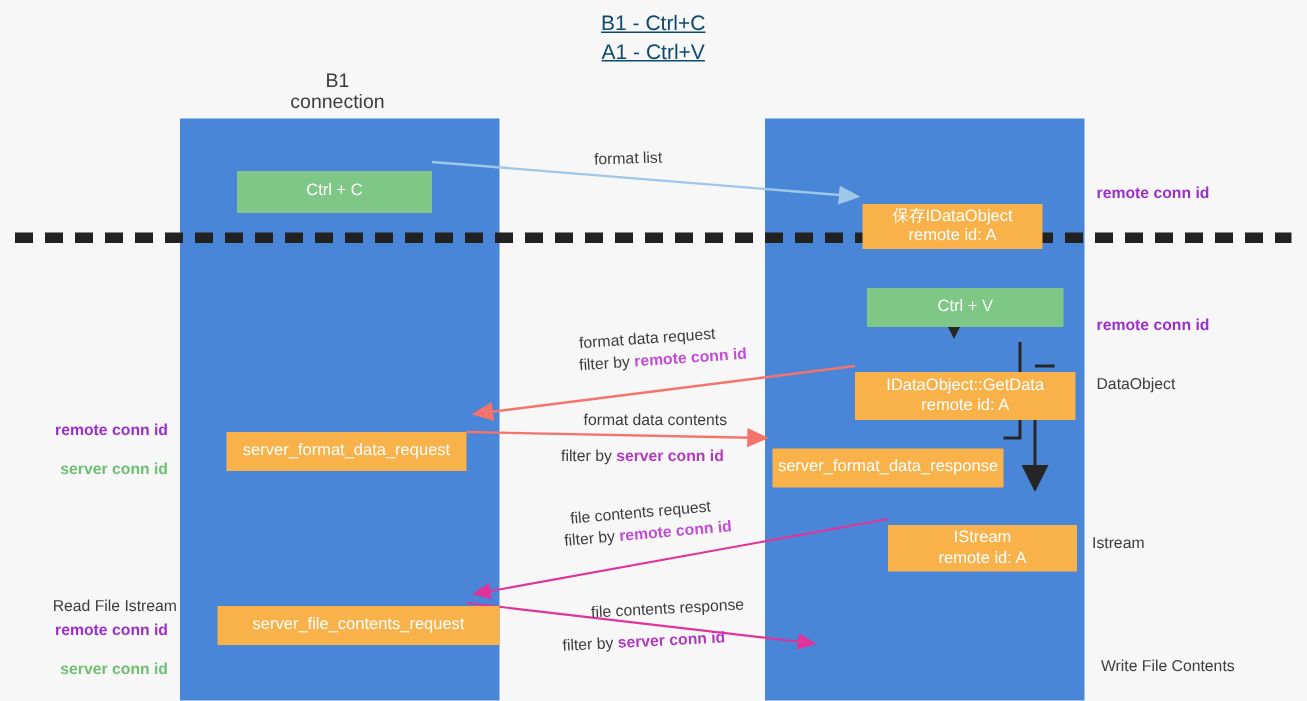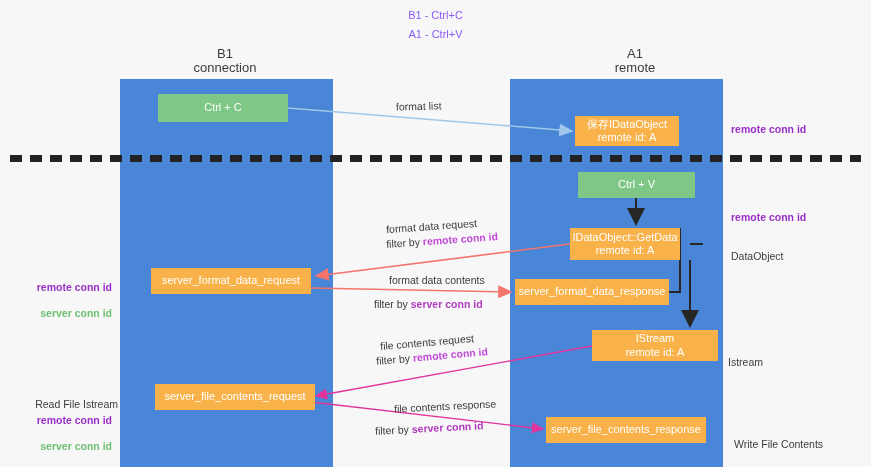--- a/index.html
+++ b/index.html
@@ -14,24 +14,25 @@
     font-family: "Liberation Sans", sans-serif;
     color: #3c3c3c;
   }
   #canvas { position: absolute; inset: 0; }
 
   
   .title {
     position: absolute;
     left: 0; right: 0; top: 6px;
     text-align: center;
-    font-size: 11px;
+    font-size: 14px;
     line-height: 19px;
-    color: #8b5cf6;
-    white-space: pre-line;
+    color: #0c4a6e;
+    white-space: pre-line;
+    text-decoration: underline;
   }
 
   
   .col-header {
     position: absolute;
     text-align: center;
     font-size: 13px;
     line-height: 13.5px;
     color: #3c3c3c;
     white-space: pre-line;
@@ -63,32 +64,33 @@
     display: flex;
     flex-direction: column;
     align-items: center;
     justify-content: center;
     color: #ffffff;
     font-size: 11px;
     line-height: 13.5px;
     text-align: center;
     white-space: pre-line;
     z-index: 4;
+    margin-top: 20px;
   }
   .node.green  { background: #7ec786; }
   .node.orange { background: #f9b24a; }
 
   #node-ctrlc   { left: 158px; top: 94px;  width: 130px; height: 28px; }
-  #node-idata   { left: 575px; top: 116px; width: 104px; height: 30px; }
-  #node-ctrlv   { left: 578px; top: 172px; width: 117px; height: 26px; }
-  #node-getdata { left: 570px; top: 228px; width: 110px; height: 32px; }
+  #node-idata   { left: 575px; top: 116px; width: 120px; height: 30px; }
+  #node-ctrlv   { left: 578px; top: 172px; width: 131px; height: 26px; }
+  #node-getdata { left: 570px; top: 228px; width: 147px; height: 32px; }
   #node-sfdreq  { left: 151px; top: 268px; width: 160px; height: 26px; }
   #node-sfdresp { left: 515px; top: 279px; width: 154px; height: 26px; }
   #node-istream { left: 592px; top: 330px; width: 126px; height: 31px; }
-  #node-sfcreq  { left: 155px; top: 384px; width: 160px; height: 26px; }
+  #node-sfcreq  { left: 145px; top: 384px; width: 188px; height: 26px; }
   #node-sfcresp { left: 546px; top: 417px; width: 160px; height: 26px; }
 
   
   .note {
     position: absolute;
     font-size: 10.5px;
     line-height: 13px;
     white-space: pre-line;
     z-index: 5;
   }
@@ -141,22 +143,20 @@
 </head>
 <body>
 
 <div id="canvas">
 
   <div class="title">B1 - Ctrl+C
 A1 - Ctrl+V</div>
 
   <div class="col-header" id="hdr-b1">B1
 connection</div>
-  <div class="col-header" id="hdr-a1">A1
-remote</div>
 
   <div class="lane" id="lane-b1"></div>
   <div class="lane" id="lane-a1"></div>
 
   <div id="divider"></div>
 
   <svg id="svg-edges" viewBox="0 0 871 467">
     <defs>
       <marker id="ah-blue" markerWidth="9" markerHeight="8" refX="8" refY="4" orient="auto">
         <path d="M0,0 L9,4 L0,8 z" fill="#9fc7ea"></path>
@@ -195,21 +195,20 @@
   <div class="node orange" id="node-idata">保存IDataObject
 remote id: A</div>
   <div class="node green" id="node-ctrlv">Ctrl + V</div>
   <div class="node orange" id="node-getdata">IDataObject::GetData
 remote id: A</div>
   <div class="node orange" id="node-sfdreq">server_format_data_request</div>
   <div class="node orange" id="node-sfdresp">server_format_data_response</div>
   <div class="node orange" id="node-istream">IStream
 remote id: A</div>
   <div class="node orange" id="node-sfcreq">server_file_contents_request</div>
-  <div class="node orange" id="node-sfcresp">server_file_contents_response</div>
 
   <div class="edge-label" id="lbl-format-list">format list</div>
 
   <div class="edge-label" id="lbl-fdreq">format data request</div>
   <div class="edge-label" id="lbl-fdreq2"><span>filter by </span><b class="remote">remote conn id</b></div>
 
   <div class="edge-label" id="lbl-fdresp">format data contents</div>
   <div class="edge-label" id="lbl-fdresp2"><span>filter by </span><b class="server">server conn id</b></div>
 
   <div class="edge-label" id="lbl-fcreq">file contents request</div>

